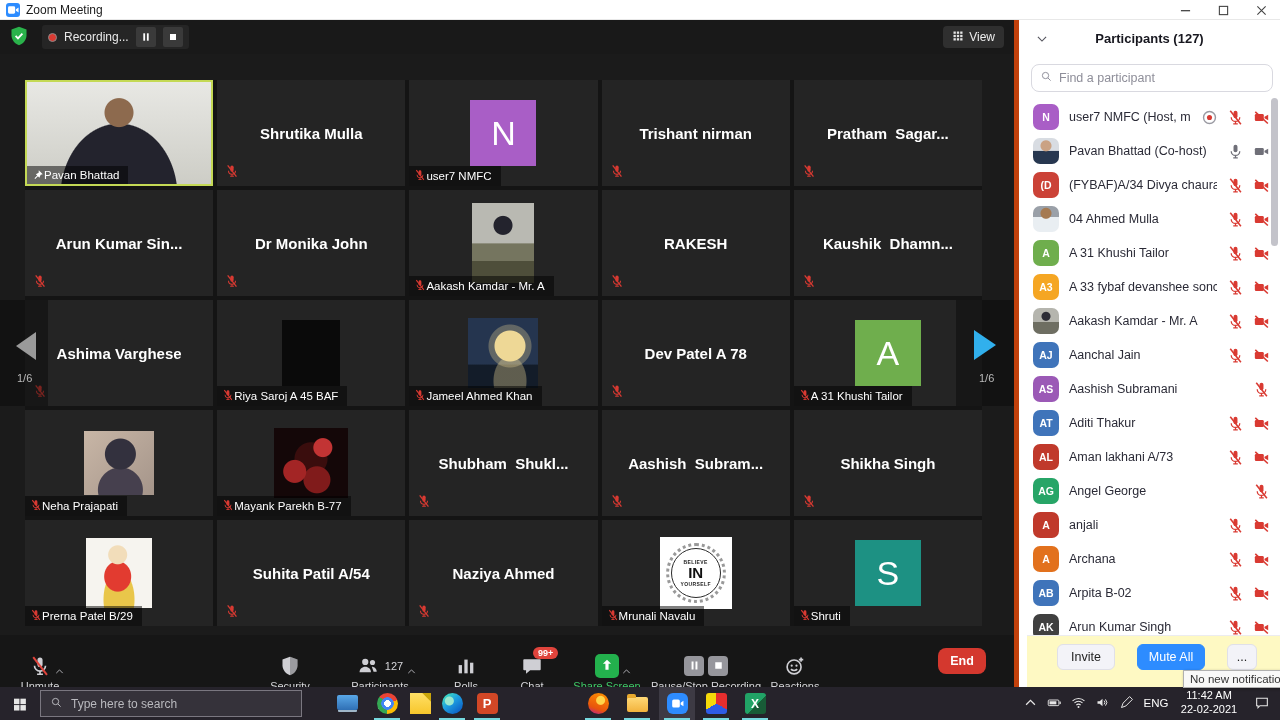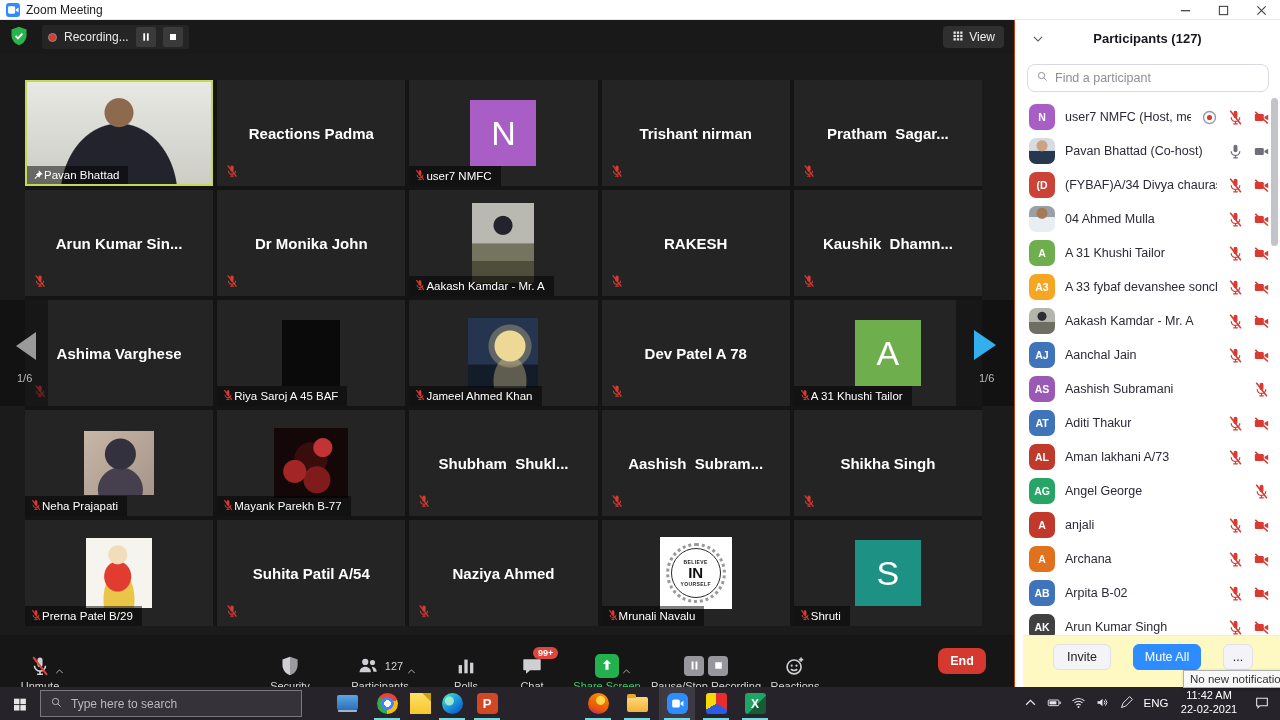--- a/index.html
+++ b/index.html
@@ -86,21 +86,21 @@
   .tb-chev svg { width:11px; height:11px; }
   .cnt127 { color:#d6d6da; font-size:11px; margin-left:2px; }
   .badge99 { position:absolute; top:-6px; left:12px; background:#e0443c; color:#fff; font-size:9px; font-weight:bold; border-radius:8px; padding:1px 5px; }
   .share-box { width:24px; height:24px; background:#23b14d; border-radius:5px; display:flex; align-items:center; justify-content:center; }
   .share-box svg { width:18px; height:18px; }
   .ctlbox { width:20px; height:20px; background:#96969c; border-radius:4px; display:flex; align-items:center; justify-content:center; }
   .ctlbox svg { width:13px; height:13px; }
   .end-btn { position:absolute; right:28px; top:13px; width:48px; height:26px; background:#d4382e; border:none; border-radius:8px; color:#fff; font-size:12.5px; font-weight:bold; font-family:inherit; }
 
   
-  .panel { position:absolute; left:1014px; top:20px; width:266px; height:667px; background:#fff; border-left:1px solid #c2410c; }
+  .panel { position:absolute; left:1014px; top:20px; width:266px; height:667px; background:#fff; border-left:5px solid #c2410c; }
   .panel-chev { position:absolute; left:16px; top:12px; width:14px; height:14px; }
   .panel-title { position:absolute; left:0; top:11px; width:100%; text-align:center; font-size:13px; font-weight:bold; color:#17171f; }
   .psearch { position:absolute; left:12px; top:44px; width:242px; height:28px; border:1px solid #d9d9e0; border-radius:8px; background:#fff; display:flex; align-items:center; padding:0 8px; gap:6px; }
   .psearch svg { width:13px; height:13px; flex:0 0 auto; }
   .psearch input { border:none; outline:none; flex:1; font-size:12.5px; font-family:inherit; color:#333; background:transparent; }
   .psearch input::placeholder { color:#8e8e99; }
   .plist { position:absolute; left:0; top:80px; width:100%; }
   .p-row { height:34px; display:flex; align-items:center; padding:0 10px 0 14px; gap:10px; }
   .p-av { width:26px; height:26px; border-radius:7px; flex:0 0 auto; display:flex; align-items:center; justify-content:center; color:#fff; font-weight:bold; font-size:10.5px; }
   .p-nm { flex:1; font-size:12.5px; color:#2a2a36; white-space:nowrap; overflow:hidden; }
@@ -225,21 +225,21 @@
         <div class="tile video">
           <div class="art-pavan"></div>
           <div class="nlabel">
             <span class="pin"><svg viewBox="0 0 24 24" xmlns="http://www.w3.org/2000/svg" width="100%" height="100%">
                 <path d="M13.5 2.5l8 8-4.2 1.2-2.6 5.6-2.8-2.8-5.4 5.6-1.6-1.6 5.6-5.4-2.8-2.8 5.6-2.6z" fill="#fff"></path>
               </svg></span>
             <span>Pavan Bhattad</span>
           </div>
         </div>
         <div class="tile">
-          <span class="cname">Reactions Padma</span>
+          <span class="cname">Shrutika Mulla</span>
           <span class="corner-mic"><svg viewBox="0 0 24 24" xmlns="http://www.w3.org/2000/svg" width="100%" height="100%">
               <rect x="9.2" y="2.6" width="5.6" height="10.6" rx="2.8" fill="#d93a32"></rect>
               <path d="M6 11.6a6 6 0 0 0 12 0" fill="none" stroke="#d93a32" stroke-width="1.8"></path>
               <path d="M12 17.6V21M8.8 21h6.4" stroke="#d93a32" stroke-width="1.8" fill="none"></path>
               <path d="M4.6 2.4L19.6 21.6" stroke="#d93a32" stroke-width="2.2"></path>
             </svg></span>
         </div>
         <div class="tile">
           <div class="letter-av" style="background:#a95ec6">N</div>
           <div class="nlabel">

